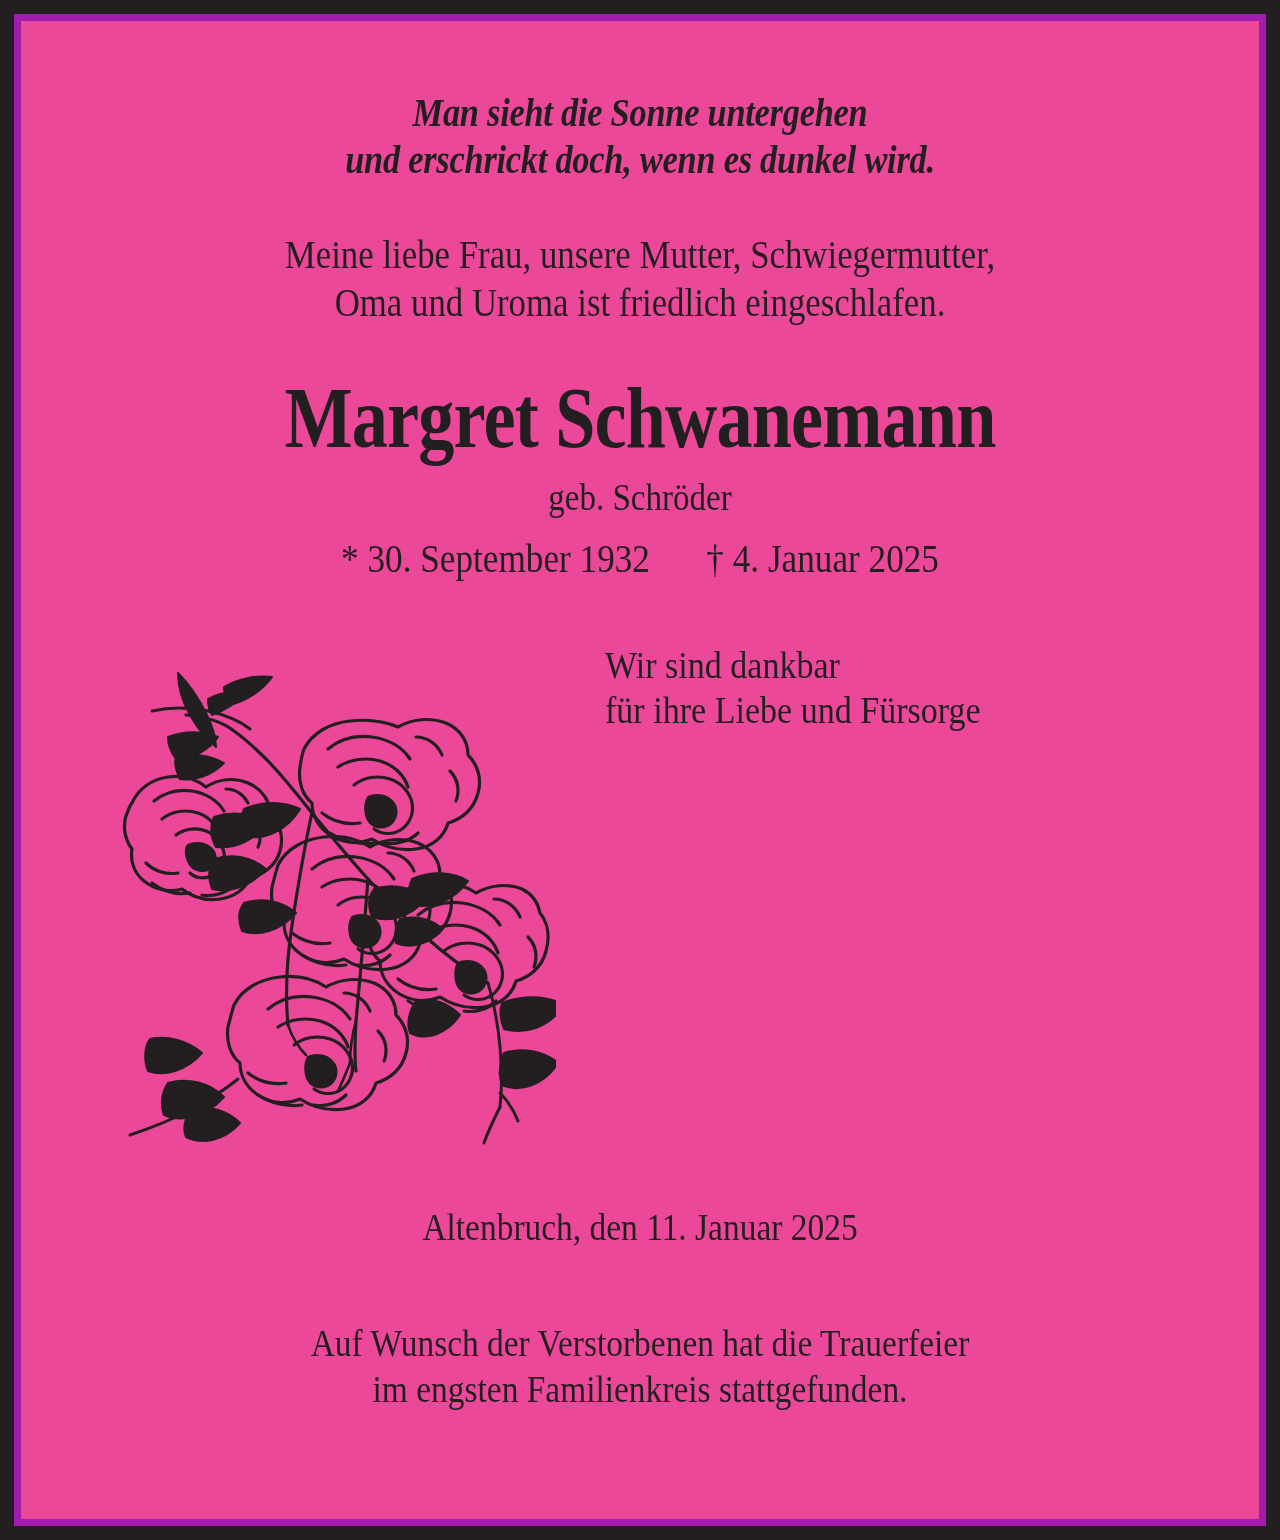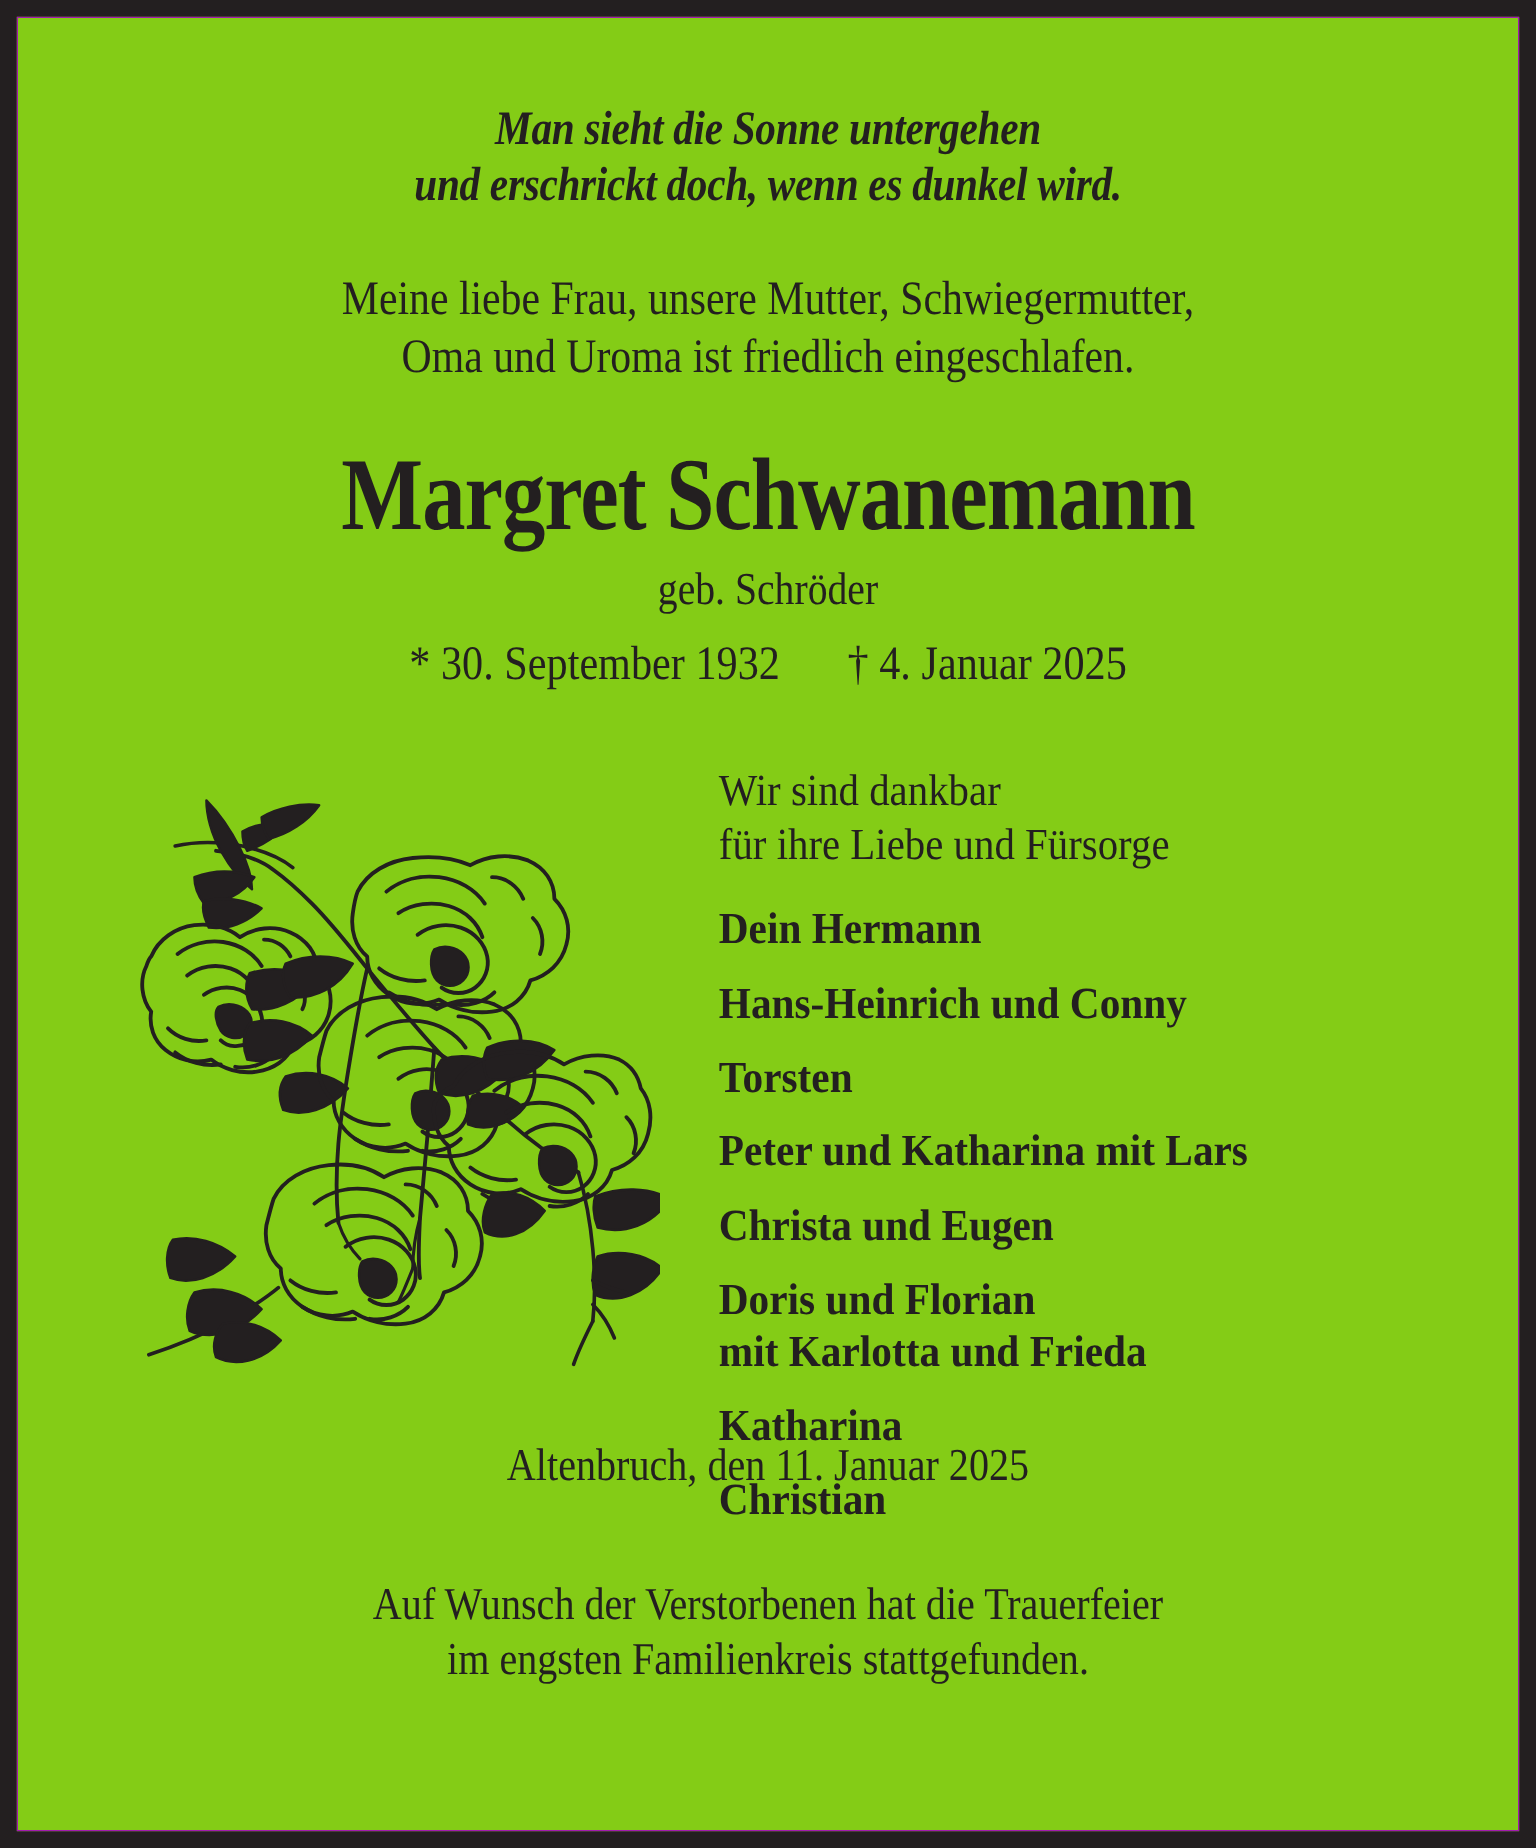--- a/index.html
+++ b/index.html
@@ -19,22 +19,22 @@
     background: #231f20;
     padding: 14px;
     overflow: hidden;
   }
 
   .notice-inner {
     position: relative;
     width: 100%;
     height: 100%;
     box-sizing: border-box;
-    background: #84cc16;
-    border: 1px solid #a21caf;
+    background: #ec4899;
+    border: 7px solid #a21caf;
     color: #231f20;
     overflow: hidden;
   }
 
   
   .epigraph {
     text-align: center;
     font-style: italic;
     font-weight: bold;
     font-size: 40px;
@@ -346,31 +346,20 @@
           <path d="M234 410 C230 420 226 430 222 438" stroke-width="2.6"></path>
           <path d="M172 372 C176 384 182 394 190 402" stroke-width="2.6"></path>
         </svg>
       </div>
 
       <div class="family">
         <div class="thanks">
           <div>Wir sind dankbar</div>
           <div>für ihre Liebe und Fürsorge</div>
         </div>
-        <div class="survivors">
-          <div class="survivor">Dein Hermann</div>
-          <div class="survivor">Hans-Heinrich und Conny</div>
-          <div class="survivor">Torsten</div>
-          <div class="survivor">Peter und Katharina mit Lars</div>
-          <div class="survivor">Christa und Eugen</div>
-          <div class="survivor">Doris und Florian
-mit Karlotta und Frieda</div>
-          <div class="survivor">Katharina</div>
-          <div class="survivor">Christian</div>
-        </div>
       </div>
     </div>
 
     <div class="place-date">Altenbruch, den 11. Januar 2025</div>
 
     <div class="footer-note">
       <div>Auf Wunsch der Verstorbenen hat die Trauerfeier</div>
       <div>im engsten Familienkreis stattgefunden.</div>
     </div>
 

